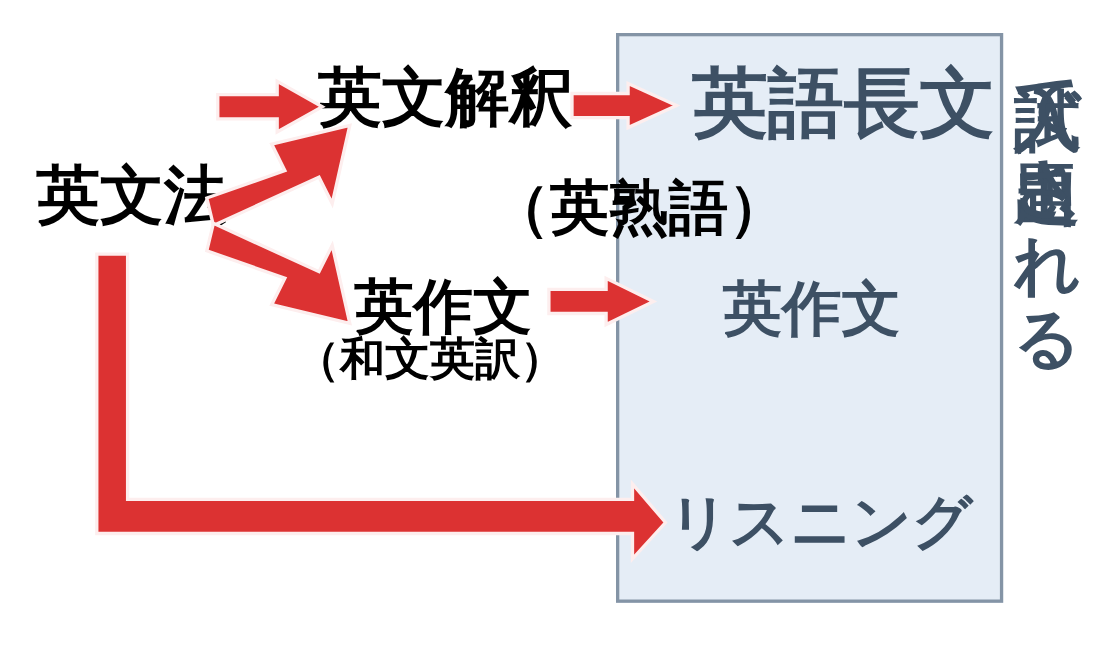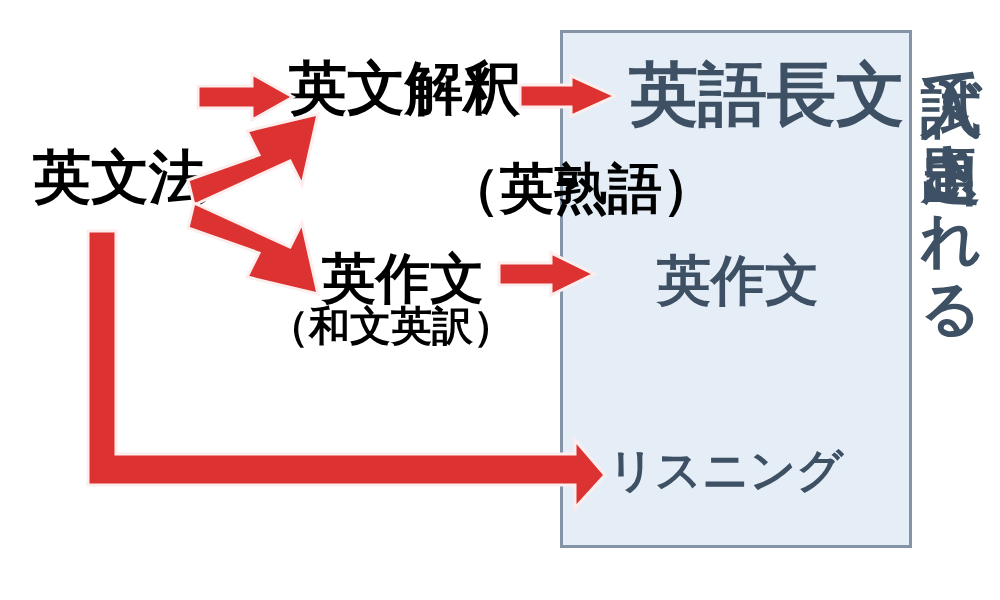--- a/index.html
+++ b/index.html
@@ -70,21 +70,21 @@
 
   <div class="lbl dark" style="left:322px; top:251px; font-size:54px;">英作文</div>
 
   <div class="lbl dark" style="left:268px; top:306px; font-size:41px;">（和文英訳）</div>
 
   <div class="lbl slate" style="left:629px; top:59px; font-size:69px;">英語長文</div>
 
   <div class="lbl slate" style="left:657px; top:253px; font-size:54px;">英作文</div>
 
 
-  <div class="lbl slate" style="left:608px; top:447px; font-size:46px;">リスニング</div>
+  <div class="lbl slate" style="left:608px; top:447px; font-size:54px;">リスニング</div>
 
   <div class="vert-text" style="left:922px; top:28px; font-size:60px;">入試で出題される</div>
 
   <svg class="arrow-svg" style="left:196px; top:72px;" width="100" height="50" viewBox="0 0 100 50">
     <polygon class="ar-fill ar-stroke" points="2,14 56,14 56,2 97,25 56,48 56,36 2,36"></polygon>
   </svg>
 
   <svg class="arrow-svg" style="left:518px; top:74px;" width="100" height="44" viewBox="0 0 100 44">
     <polygon class="ar-fill ar-stroke" points="2,11 53,11 53,2 97,22 53,42 53,33 2,33"></polygon>
   </svg>

